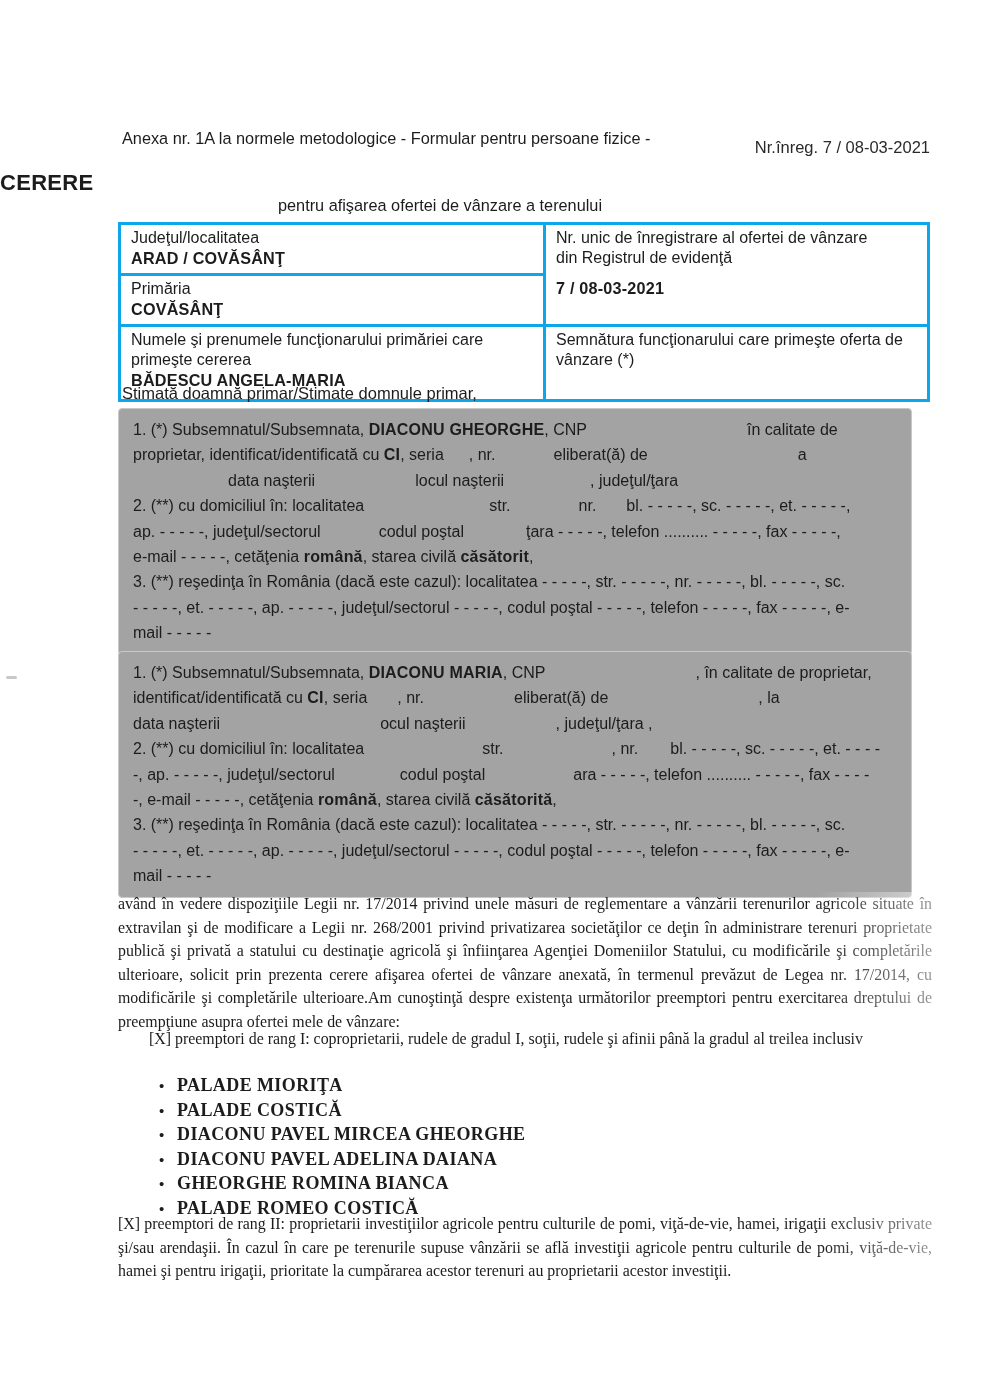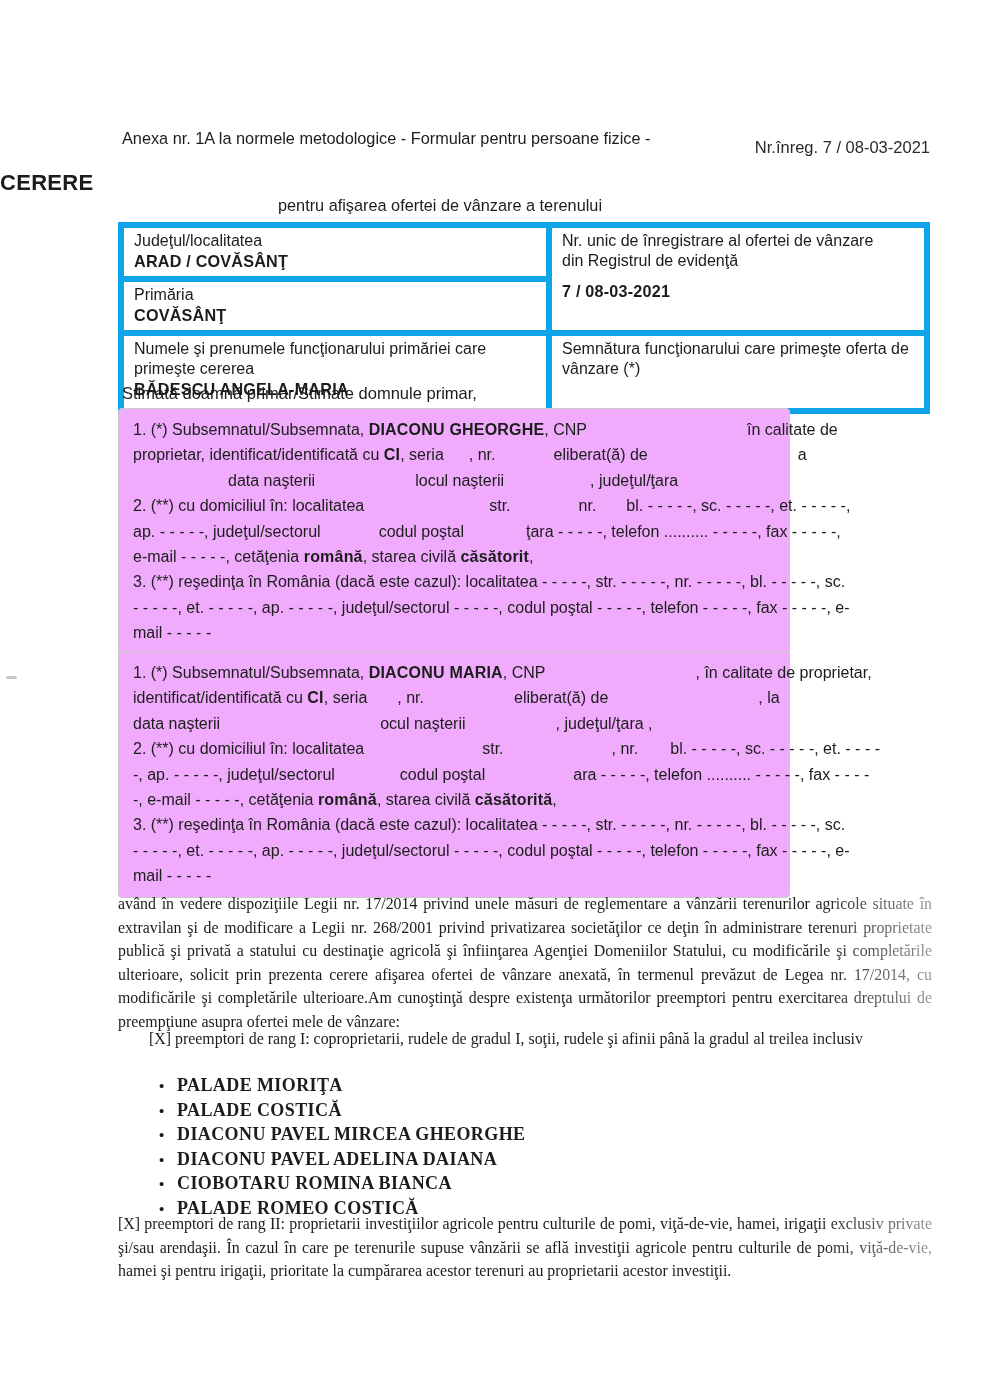--- a/index.html
+++ b/index.html
@@ -7,32 +7,32 @@
     position:relative;width:990px;height:1400px;background:#ffffff;
     font-family:"Liberation Sans",sans-serif;color:#1c1c1c;overflow:hidden;
   }
   
   .reg-no{position:absolute;top:101px;right:60px;font-size:16.5px;color:#2a2a2a;margin-top:37px;}
   .annex{position:absolute;top:129px;left:122px;font-size:16.3px;}
   .doc-title{position:absolute;top:170px;left:0;width:990px;font-weight:bold;font-size:22px;letter-spacing:.3px;}
   .doc-subtitle{position:absolute;top:196px;left:0;width:880px;text-align:center;font-size:16.3px;}
   
   .reg-table{position:absolute;top:222px;left:118px;width:812px;border-collapse:collapse;table-layout:fixed;}
-  .reg-table td{border:6px solid #0ea5e9;vertical-align:top;padding:3px 10px 5px 10px;font-size:16px;line-height:20px;}
+  .reg-table td{border:3px solid #0ea5e9;vertical-align:top;padding:3px 10px 5px 10px;font-size:16px;line-height:20px;}
   .col-l{width:402px;}
   .bv{font-weight:bold;font-size:16.2px;letter-spacing:.2px;}
   .reg-val{text-align:left;margin-top:10px;}
   .cell-r1{height:36px;}
   .cell-r2{height:40px;margin-left:44px;}
   .cell-r3{height:64px;border-radius:22px;}
   
   .salutation{position:absolute;top:384px;left:122px;font-size:16.5px;}
   
-  .pblock{position:absolute;left:118px;width:672px;border:1px solid #c9c9c9;border-radius:4px;
-          padding:8px 0 8px 14px;box-sizing:border-box;background:#f0abfc;}
+  .pblock{position:absolute;left:118px;width:794px;border:1px solid #c9c9c9;border-radius:4px;
+          padding:8px 0 8px 14px;box-sizing:border-box;background:#a3a3a3;}
   .pblock.b1{top:408px;}
   .pblock.b2{top:651px;}
   .bline{white-space:nowrap;font-size:16px;line-height:25.4px;}
   .bline .b{font-weight:bold;letter-spacing:.2px;}
   .gap{display:inline-block;height:1px;}
   
   .legal{position:absolute;left:118px;width:814px;font-family:"Liberation Serif",serif;
          font-size:15.9px;line-height:23.6px;color:#1b1b1b;text-align:justify;}
   .fade-right::after{content:"";position:absolute;top:0;right:-4px;bottom:0;width:120px;
          background:linear-gradient(to right,rgba(255,255,255,0),rgba(255,255,255,.55));pointer-events:none;}
@@ -114,20 +114,20 @@
     </div>
 
   <div class="legal para1 fade-right">având în vedere dispoziţiile Legii nr. 17/2014 privind unele măsuri de reglementare a vânzării terenurilor agricole situate în extravilan şi de modificare a Legii nr. 268/2001 privind privatizarea societăţilor ce deţin în administrare terenuri proprietate publică şi privată a statului cu destinaţie agricolă şi înfiinţarea Agenţiei Domeniilor Statului, cu modificările şi completările ulterioare, solicit prin prezenta cerere afişarea ofertei de vânzare anexată, în termenul prevăzut de Legea nr. 17/2014, cu modificările şi completările ulterioare.Am cunoştinţă despre existenţa următorilor preemptori pentru exercitarea dreptului de preempţiune asupra ofertei mele de vânzare:</div>
   <div class="legal rank1 fade-right">[X] preemptori de rang I: coproprietarii, rudele de gradul I, soţii, rudele şi afinii până la gradul al treilea inclusiv</div>
 
   <ul class="names">
     <li>PALADE MIORIŢA</li>
     <li>PALADE COSTICĂ</li>
     <li>DIACONU PAVEL MIRCEA GHEORGHE</li>
     <li>DIACONU PAVEL ADELINA DAIANA</li>
-    <li>CIOBOTARU ROMINA BIANCA</li>
+    <li>GHEORGHE ROMINA BIANCA</li>
     <li>PALADE ROMEO COSTICĂ</li>
   </ul>
 
   <div class="legal rank2 fade-right">[X] preemptori de rang II: proprietarii investiţiilor agricole pentru culturile de pomi, viţă-de-vie, hamei, irigaţii exclusiv private şi/sau arendaşii. În cazul în care pe terenurile supuse vânzării se află investiţii agricole pentru culturile de pomi, viţă-de-vie, hamei şi pentru irigaţii, prioritate la cumpărarea acestor terenuri au proprietarii acestor investiţii.</div>
 
   <div class="speck"></div>
 </div>
 
 </body></html>

